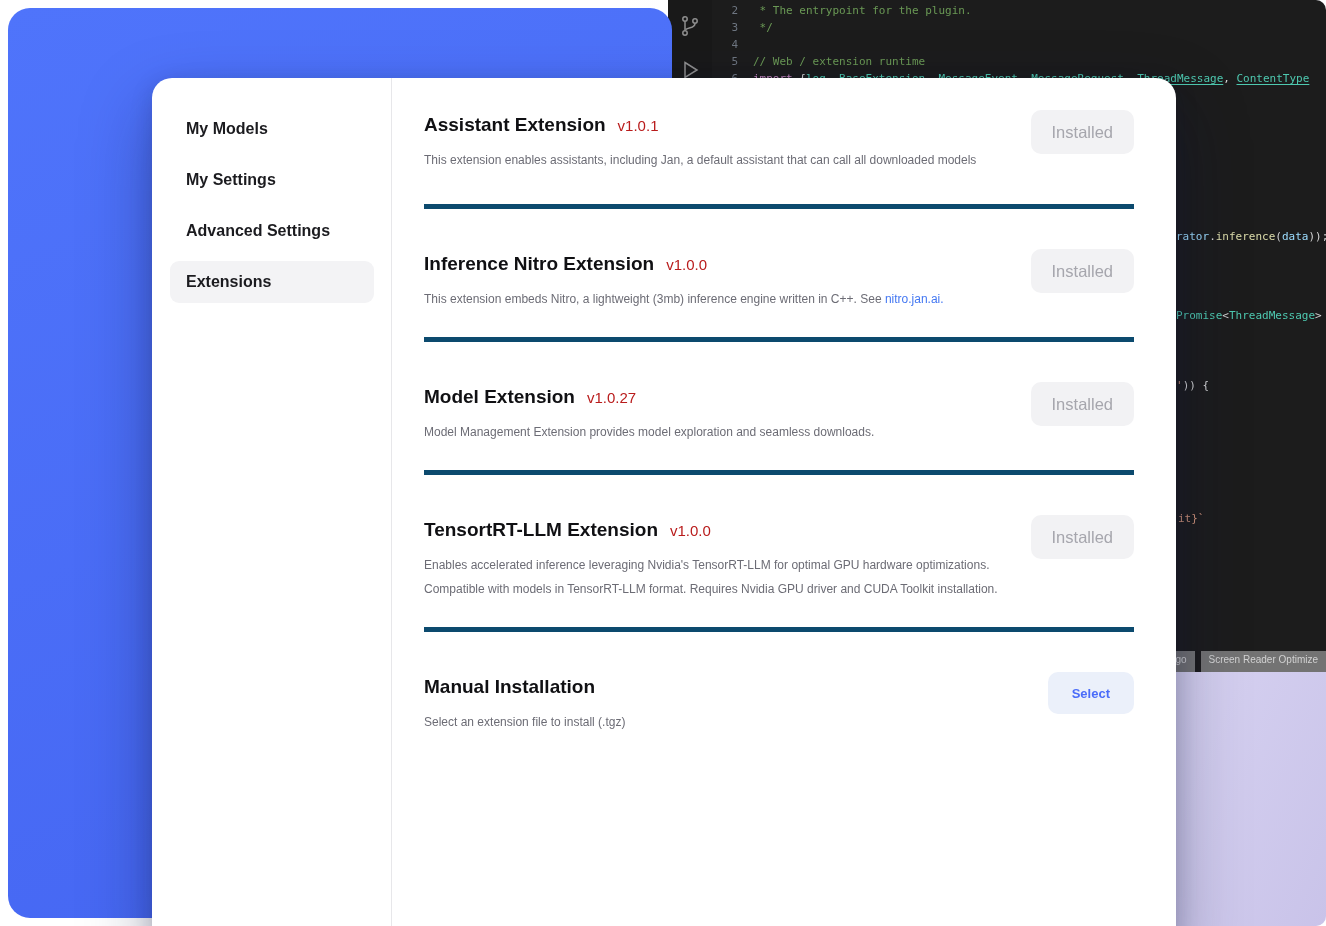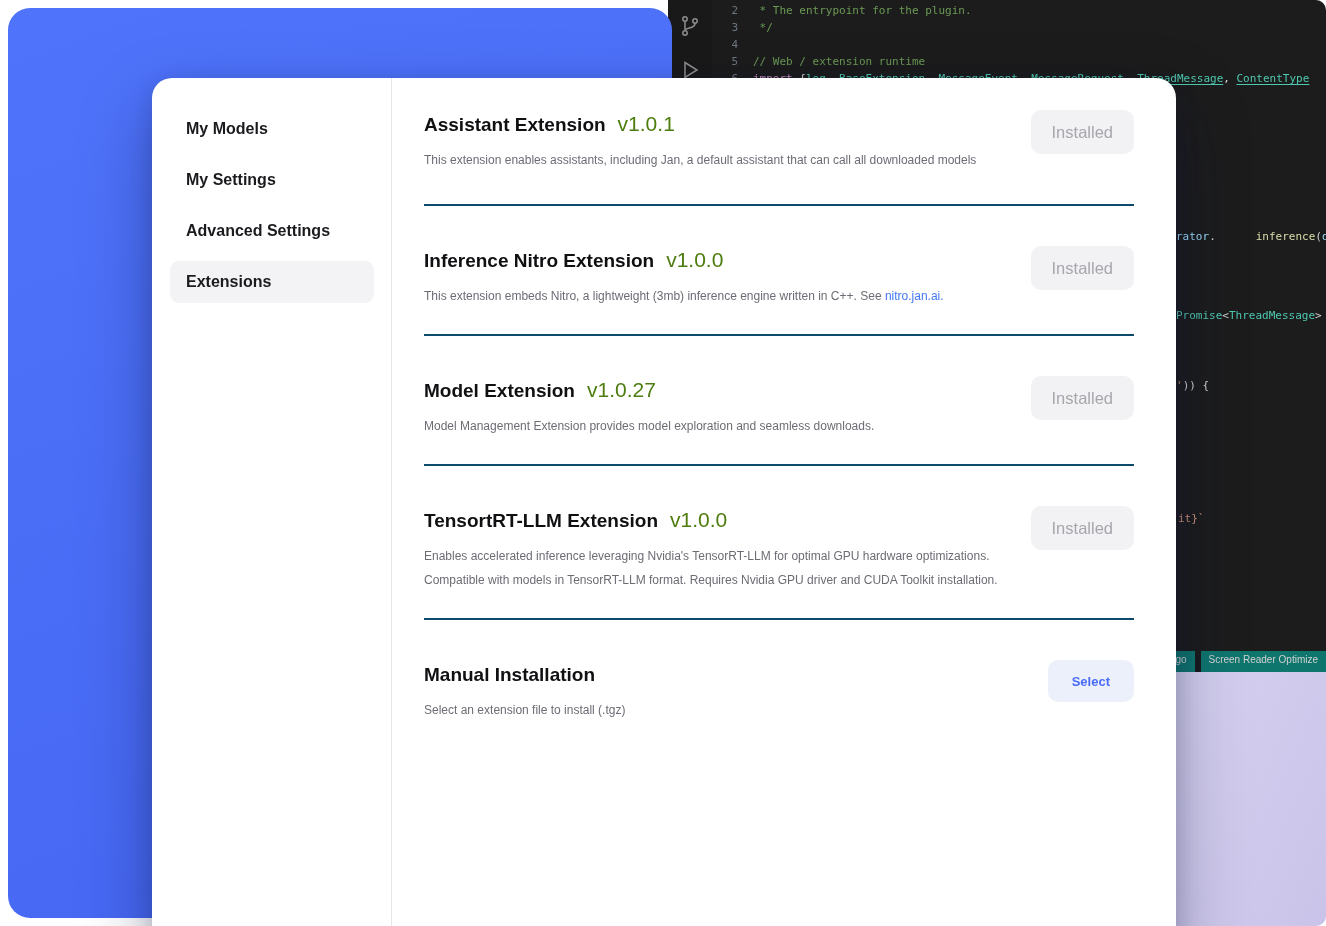--- a/index.html
+++ b/index.html
@@ -26,21 +26,21 @@
   .act-icon svg { width:24px; height:24px; display:block; }
   .code-lines { position:absolute; left:44px; top:2px; }
   .code-line { display:flex; height:17px; line-height:17px; white-space:pre; }
   .ln { width:26px; text-align:right; color:#6e7681; margin-right:15px; flex-shrink:0; }
   .fragment { position:absolute; white-space:pre; line-height:14px; }
   .statusbar {
     position:absolute; left:0; right:0; bottom:0; height:21px; background:#1b1b1b;
     display:flex; justify-content:flex-end; align-items:center; gap:6px;
   }
   .chip {
-    background:#0f766e; color:#d2d2d2; font-family:"Liberation Sans", sans-serif;
+    background:#737373; color:#d2d2d2; font-family:"Liberation Sans", sans-serif;
     font-size:10px; height:22px; line-height:17px; padding:0 8px; white-space:nowrap;
   }
 
   
   .lavender {
     position:absolute; left:668px; top:672px; width:658px; height:254px;
     background:linear-gradient(115deg,#c7d0f3 0%, #dcd8f4 50%, #c9c3e9 100%);
   }
   .blue {
     position:absolute; left:8px; top:8px; width:664px; height:910px;
@@ -57,25 +57,25 @@
   .nav { width:240px; flex-shrink:0; border-right:1px solid #e7e7ea; padding:30px 17px 0 18px; }
   .nav-item {
     padding:11px 16px; line-height:20px; border-radius:9px; margin-bottom:9px;
     font-size:16px; font-weight:700; color:#1b1b1f; cursor:pointer;
   }
   .nav-item.active { background:#f3f3f5; }
 
   .content { flex:1; padding:34px 42px 0 32px; overflow:hidden; }
   .ext { padding:42px 0 26px; }
   .ext:first-child { padding-top:0; padding-bottom:32px; }
-  .ext + .ext { border-top:2px solid #0c4a6e; }
+  .ext + .ext { border-top:5px solid #0c4a6e; }
   .ext-inner { position:relative; }
   .ext-head { display:flex; align-items:baseline; gap:12px; padding-right:140px; }
   .ext-title { margin:0; font-size:19px; line-height:26px; font-weight:700; color:#101013; }
-  .ext-version { font-size:21px; color:#4d7c0f; }
+  .ext-version { font-size:15px; color:#b91c1c; }
   .ext-desc { margin:10px 0 0 0; max-width:582px; font-size:12px; line-height:24px; color:#6c6c75; }
   .desc-link { color:#4478f2; text-decoration:none; cursor:pointer;text-align:right; }
   .btn {
     position:absolute; right:0; top:-2px; height:44px; padding:0 21px;
     border:none; border-radius:10px; background:#f2f2f4; color:#a6a6ad;
     font-family:"Liberation Sans", sans-serif; font-size:16.5px; font-weight:500; cursor:pointer;
   }
   .btn.primary { background:#ebf0fa; color:#4a6cf9; font-weight:700; font-size:13px; height:42px; padding:0 24px; }
 </style>
 </head>
@@ -101,21 +101,21 @@
       </span>
     </div>
     <div class="code-lines">
         <div class="code-line"><span class="ln">2</span><span style="color: rgb(106, 153, 85);"> * The entrypoint for the plugin.</span></div>
         <div class="code-line"><span class="ln">3</span><span style="color: rgb(106, 153, 85);"> */</span></div>
         <div class="code-line"><span class="ln">4</span></div>
         <div class="code-line"><span class="ln">5</span><span style="color: rgb(106, 153, 85);">// Web / extension runtime</span></div>
         <div class="code-line"><span class="ln">6</span><span style="color: rgb(197, 134, 192);">import </span><span style="color: rgb(212, 212, 212);">{</span><span style="color: rgb(78, 201, 176); text-decoration: underline; text-underline-offset: 2px;">log</span><span style="color: rgb(212, 212, 212);">, </span><span style="color: rgb(78, 201, 176); text-decoration: underline; text-underline-offset: 2px;">BaseExtension</span><span style="color: rgb(212, 212, 212);">, </span><span style="color: rgb(78, 201, 176); text-decoration: underline; text-underline-offset: 2px;">MessageEvent</span><span style="color: rgb(212, 212, 212);">, </span><span style="color: rgb(78, 201, 176); text-decoration: underline; text-underline-offset: 2px;">MessageRequest</span><span style="color: rgb(212, 212, 212);">, </span><span style="color: rgb(78, 201, 176); text-decoration: underline; text-underline-offset: 2px;">ThreadMessage</span><span style="color: rgb(212, 212, 212);">, </span><span style="color: rgb(78, 201, 176); text-decoration: underline; text-underline-offset: 2px;">ContentType</span></div>
       </div>
     <div id="frags">
-        <div class="fragment" style="left: 508px; top: 230px;"><span style="color: rgb(156, 220, 254);">rator</span><span style="color: rgb(212, 212, 212);">.</span><span style="color: rgb(220, 220, 170); margin-left: 40px;">inference</span><span style="color: rgb(212, 212, 212);">(</span><span style="color: rgb(156, 220, 254); margin-top: 33px;">data</span><span style="color: rgb(212, 212, 212);">));</span></div>
+        <div class="fragment" style="left: 508px; top: 230px;"><span style="color: rgb(156, 220, 254);">rator</span><span style="color: rgb(212, 212, 212);">.</span><span style="color: rgb(220, 220, 170);">inference</span><span style="color: rgb(212, 212, 212);">(</span><span style="color: rgb(156, 220, 254); margin-top: 33px;">data</span><span style="color: rgb(212, 212, 212);">));</span></div>
         <div class="fragment" style="left: 508px; top: 309px;"><span style="color: rgb(78, 201, 176);">Promise</span><span style="color: rgb(212, 212, 212);">&lt;</span><span style="color: rgb(78, 201, 176);">ThreadMessage</span><span style="color: rgb(212, 212, 212);">&gt;</span></div>
         <div class="fragment" style="left: 508px; top: 379px;"><span style="color: rgb(206, 145, 120);">'</span><span style="color: rgb(212, 212, 212);">)) {</span></div>
         <div class="fragment" style="left: 510px; top: 512px;"><span style="color: rgb(206, 145, 120);">it}`</span></div>
       </div>
     <div class="statusbar" id="statusbar">
         <span class="chip">go</span>
         <span class="chip">Screen Reader Optimize</span>
       </div>
   </div>
 

